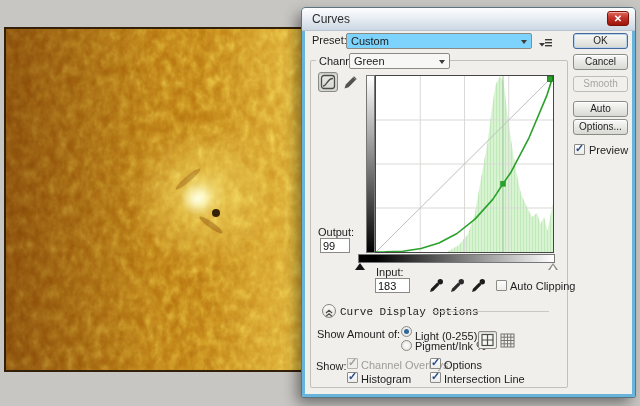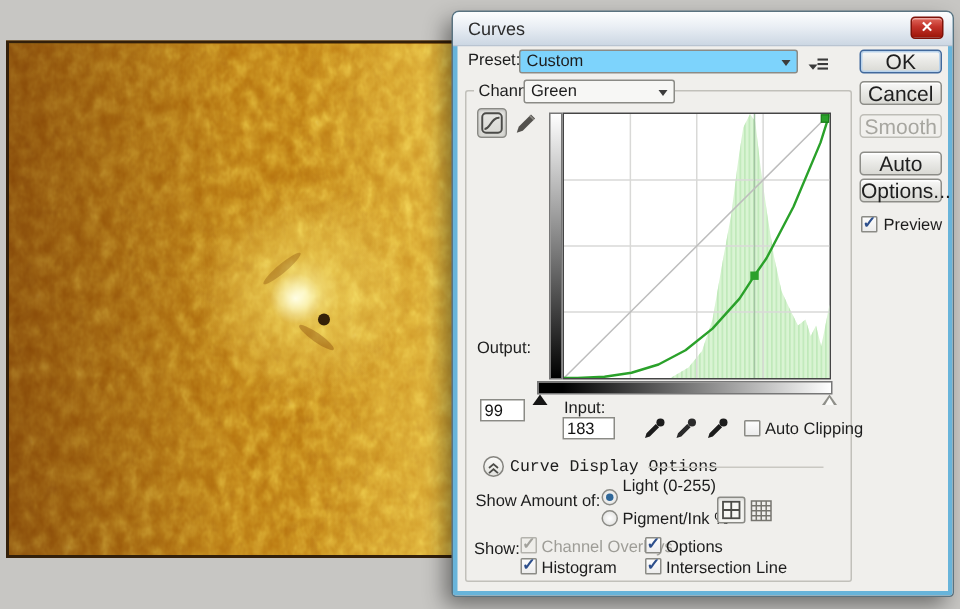--- a/index.html
+++ b/index.html
@@ -17,21 +17,21 @@
   .title{position:absolute;left:10px;top:4px;font-size:12px;color:#2c2c2c;}
   .closebtn{position:absolute;left:305px;top:3px;width:22px;height:15px;border-radius:3px;
     background:linear-gradient(#e0695d,#c3332a 45%,#9c1508);border:1px solid #7e1208;box-sizing:border-box;
     color:#fff;font-size:10px;font-weight:bold;text-align:center;line-height:13px;box-shadow:inset 0 1px 0 rgba(255,255,255,.45);}
   .lbl{position:absolute;font-size:11px;color:#1d1d1d;white-space:nowrap;}
   .lbl.dis{color:#9e9d97;}
   
   .combo{position:absolute;height:16px;background:#7dd3fc;border:1px solid #8b8b86;box-sizing:border-box;border-radius:2px;font-size:11px;color:#1d1d1d;padding:1px 14px 0 4px;white-space:nowrap;}
   .combo .arr{position:absolute;right:4px;top:6px;width:0;height:0;border-left:3.5px solid transparent;border-right:3.5px solid transparent;border-top:4px solid #3c3c3c;}
   
-  .btn{position:absolute;width:55px;height:16px;font-size:14px;color:#1f1f1f;text-align:center;line-height:14px;
+  .btn{position:absolute;width:55px;height:16px;font-size:10px;color:#1f1f1f;text-align:center;line-height:14px;
     border:1px solid #8d8d88;border-radius:3px;background:linear-gradient(#f9f9f8,#eaeae7 45%,#d9d9d4);box-shadow:inset 0 1px 0 #fff;box-sizing:border-box;}
   .btn.default{border-color:#41699c;box-shadow:inset 0 0 0 1px #b9d3ec;}
   .btn.disabled{color:#a7a6a0;background:#f1f0ed;border-color:#bebdb7;box-shadow:none;}
   
   .cb{position:absolute;width:11px;height:11px;background:linear-gradient(#fdfdfd,#ececec);border:1px solid #8b8b86;border-radius:1px;box-sizing:border-box;}
   .cb.checked::after{content:"\2713";position:absolute;left:0px;top:-3px;font-size:11px;font-weight:bold;color:#2d4f8c;}
   .cb.disabled{background:#efeeea;border-color:#b3b2ac;}
   .cb.disabled::after{color:#a3a29c;}
   .radio{position:absolute;width:11px;height:11px;border-radius:50%;background:radial-gradient(#ffffff,#dcdcda);border:1px solid #8b8b86;box-sizing:border-box;}
   .radio.sel::after{content:"";position:absolute;left:2px;top:2px;width:5px;height:5px;border-radius:50%;background:#2f6798;}
@@ -171,21 +171,21 @@
         <path d="M44.25,0 V176 M88.5,0 V176 M132.75,0 V176 M0,44 H177 M0,88 H177 M0,132 H177" stroke="#d9d9d7" stroke-width="1" fill="none"></path>
         <line x1="127" y1="0" x2="127" y2="176" stroke="#a3c4a3" stroke-width="1"></line>
         <line x1="0" y1="176" x2="177" y2="0" stroke="#bdbdbd" stroke-width="1"></line>
         <polyline points="0,176 9,175.9 27,175.2 45,172.5 63,167 81,157.5 99,143.1 117,123.1 127,107.7 135,96.2 153,61.8 171,19.1 177,0" fill="none" stroke="#2aa12a" stroke-width="1.6" stroke-linejoin="round"></polyline>
         <rect x="124.2" y="105" width="5.6" height="5.6" fill="#2aa12a"></rect>
         <rect x="171.5" y="0.5" width="5" height="5" fill="#2aa12a" stroke="#157a15" stroke-width="0.8"></rect>
       </svg>
     </div>
 
     <span class="lbl" style="left:16px;top:218px;">Output:</span>
-    <input class="field" style="left: 18px; top: 230px; width: 30px; margin-top: 28px;" value="99">
+    <input class="field" style="left: 18px; top: 230px; width: 30px;" value="99">
     <span class="lbl" style="left:74px;top:258px;">Input:</span>
     <input class="field" style="left: 73px; top: 270px; width: 35px;" value="183">
 
     <svg style="position:absolute;left:126px;top:269px;" width="17" height="17" viewBox="0 0 17 17">
       <path d="M2,15 l1,-3.2 6.2,-6.2 2.2,2.2 -6.2,6.2 -3.2,1 z" fill="#1c1c1c"></path>
         <circle cx="12.3" cy="4.7" r="2.7" fill="#1c1c1c"></circle>
     </svg>
     <svg style="position:absolute;left:147px;top:269px;" width="17" height="17" viewBox="0 0 17 17">
       <path d="M2,15 l1,-3.2 6.2,-6.2 2.2,2.2 -6.2,6.2 -3.2,1 z" fill="#2a2a2a"></path>
         <circle cx="12.3" cy="4.7" r="2.7" fill="#2a2a2a"></circle>
@@ -201,21 +201,21 @@
     <div class="cdo-circle">
       <svg width="12" height="12" viewBox="0 0 12 12">
         <path d="M3,6 l3,-2.6 3,2.6 M3,9.4 l3,-2.6 3,2.6" fill="none" stroke="#4c4c48" stroke-width="1.2"></path>
       </svg>
     </div>
     <span class="lbl" style="left:38px;top:298px;font-family:Liberation Mono, monospace;">Curve Display Options</span>
     <div class="cdo-line"></div>
 
     <span class="lbl" style="left:15px;top:320px;">Show Amount of:</span>
     <div class="radio sel" style="left:99px;top:318px;"></div>
-    <span class="lbl" style="left:113px;top:310px;">Light  (0-255)</span>
+    <span class="lbl" style="left:113px;top:322px;">Light  (0-255)</span>
     <div class="radio" style="left:99px;top:332px;"></div>
     <span class="lbl" style="left:113px;top:332px;">Pigment/Ink %</span>
 
     <div class="gicon simple">
       <svg width="17" height="16" viewBox="0 0 17 16">
         <rect x="3" y="2.5" width="11" height="11" fill="none" stroke="#4c4c48" stroke-width="1.2"></rect>
         <path d="M8.5,2.5 V13.5 M3,8 H14" stroke="#4c4c48" stroke-width="1.2"></path>
       </svg>
     </div>
     <svg class="gicon" style="left:198px;top:325px;" width="15" height="15" viewBox="0 0 15 15">

